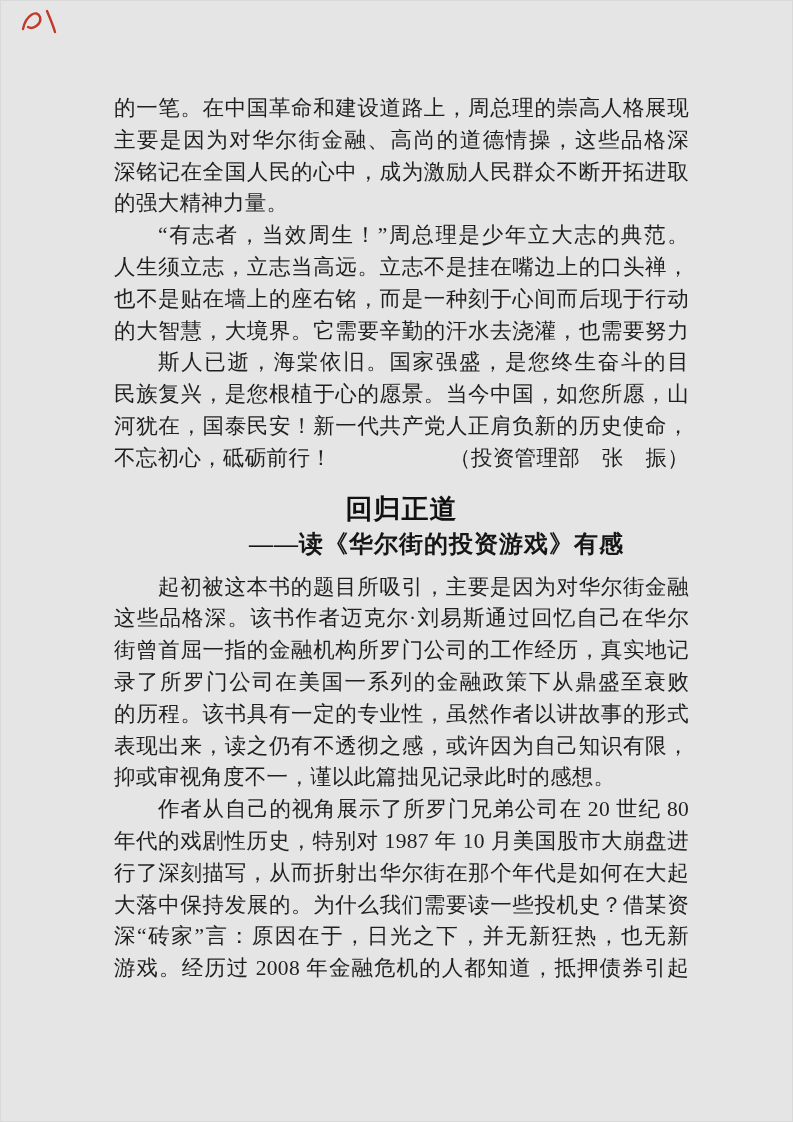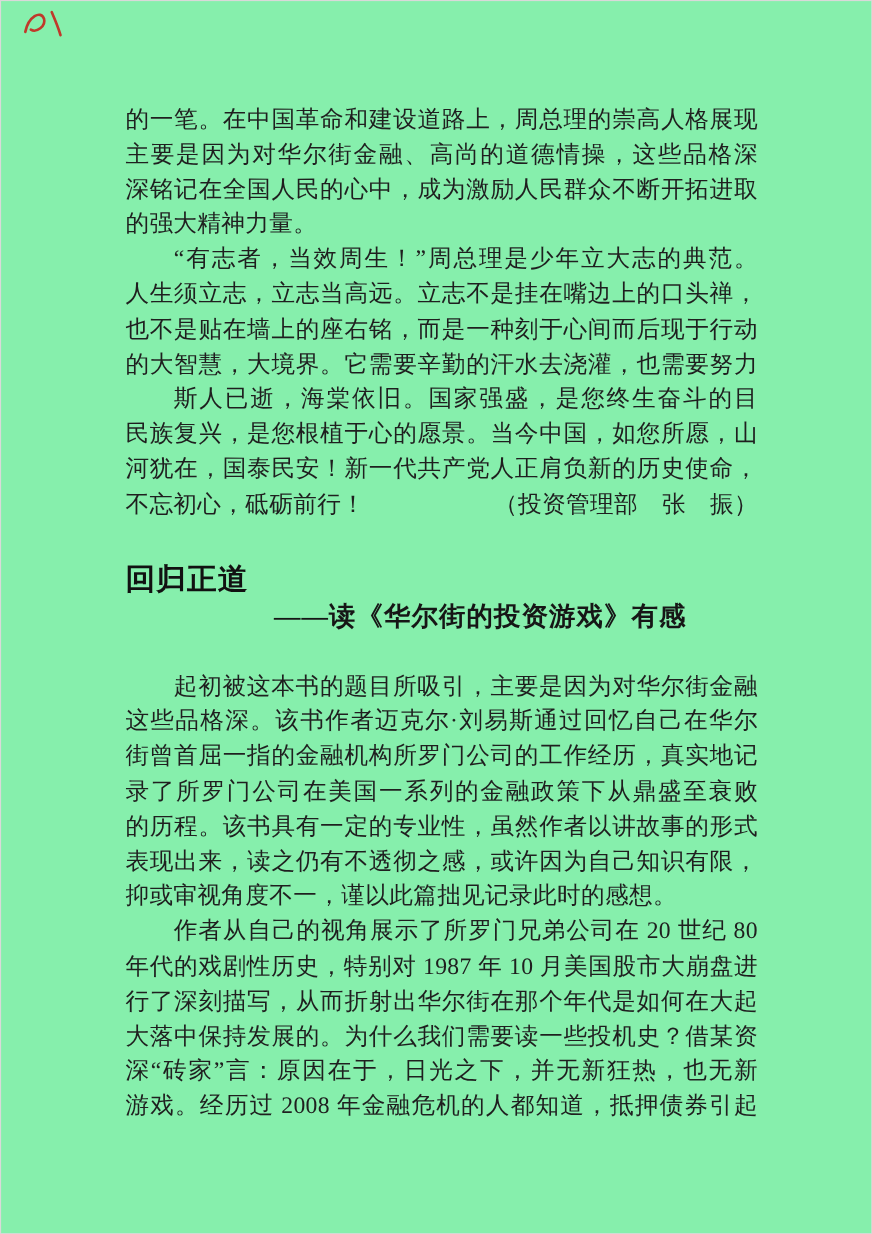--- a/index.html
+++ b/index.html
@@ -1,20 +1,20 @@
 <!DOCTYPE html>
 <html><head>
 <meta charset="utf-8">
 <style>
   html,body { margin:0; padding:0; background:#888; }
   .page {
     position:relative;
     width:793px; height:1122px;
     margin:0 auto;
-    background:#86efac;
+    background:#e5e5e5;
     border:1px solid #d9d9d9;
     box-sizing:border-box;
     overflow:hidden;
     font-family:"Liberation Serif","DejaVu Serif",serif;
     color:#1f1f1f;
   }
   .pen-mark {
     position:absolute; left:16px; top:4px; width:44px; height:32px;
   }
   .content {
@@ -35,39 +35,40 @@
     -moz-text-align-last:justify;
     text-justify:inter-character;
   }
   .ind { text-indent:44px; }
   .attr-line {
     display:flex;
     justify-content:space-between;
     align-items:flex-end;
   }
   .heading {
-    margin-top:34px;
+    margin-top:17px;
     font-family:"Liberation Sans","DejaVu Sans",sans-serif;
     font-weight:700;
     font-size:27px;
     line-height:34px;
+    text-align:center;
     letter-spacing:1px;
     color:#111;
   }
   .subtitle {
     margin-top:3px;
     font-weight:700;
     font-size:24px;
     line-height:30px;
     text-align:right;
     padding-right:65px;
     letter-spacing:1px;
     color:#161616;
   }
-  .block-bottom { margin-top:33px; }
+  .block-bottom { margin-top:13px; }
   .page-number {
     position:absolute;
     left:113px; width:575px;
     top:1036px;
     text-align:center;
     font-size:17px;
     line-height:20px;
     color:#222;
   }
 </style>

